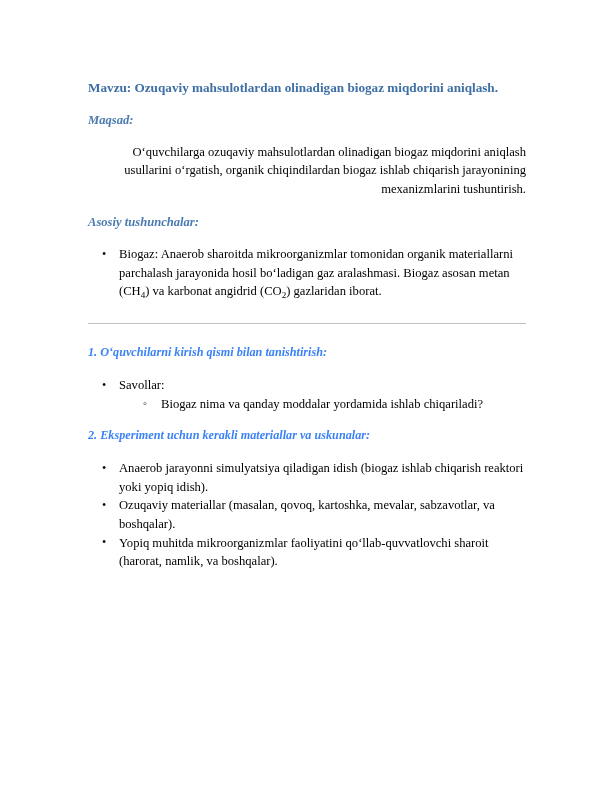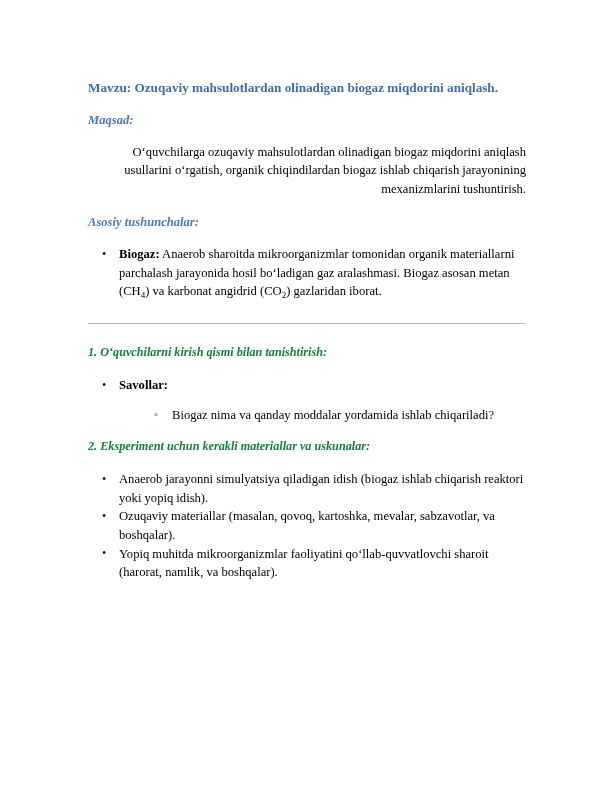--- a/index.html
+++ b/index.html
@@ -44,21 +44,21 @@
     margin: 0 0 14px 0;
   }
   .h-section-bold {
     color: #3d6fa5;
     font-weight: bold;
     font-size: 12.4px;
     line-height: 17px;
     margin: 0 0 15px 0;
   }
   .h-step {
-    color: #15803d;
+    color: #3b82f6;
     font-style: italic;
     font-weight: bold;
     font-size: 12.2px;
     line-height: 17px;
     margin: 0 0 15px 0;
   }
 
   
   .para {
     font-size: 12.6px;
@@ -92,40 +92,40 @@
     content: "\2022";
     position: absolute;
     left: 14px;
     top: -0.5px;
     font-size: 12px;
     line-height: 18.6px;
     color: #000;
   }
   ul.lvl2 {
     list-style: none;
-    margin: 11px;
+    margin: 0;
     padding: 0;
   }
   ul.lvl2 > li {
     position: relative;
     padding-left: 42px;
     font-size: 12.6px;
     line-height: 18.6px;
   }
   ul.lvl2 > li::before {
     content: "\25E6";
     position: absolute;
     left: 24px;
     top: -0.5px;
     font-size: 11px;
     line-height: 19px;
     color: #000;
   }
   .lead {
-    font-weight: bold;
+    font-weight: normal;
   }
   sub {
     font-size: 0.72em;
     line-height: 0;
     vertical-align: baseline;
     position: relative;
     bottom: -0.25em;
   }
 </style>
 </head>

